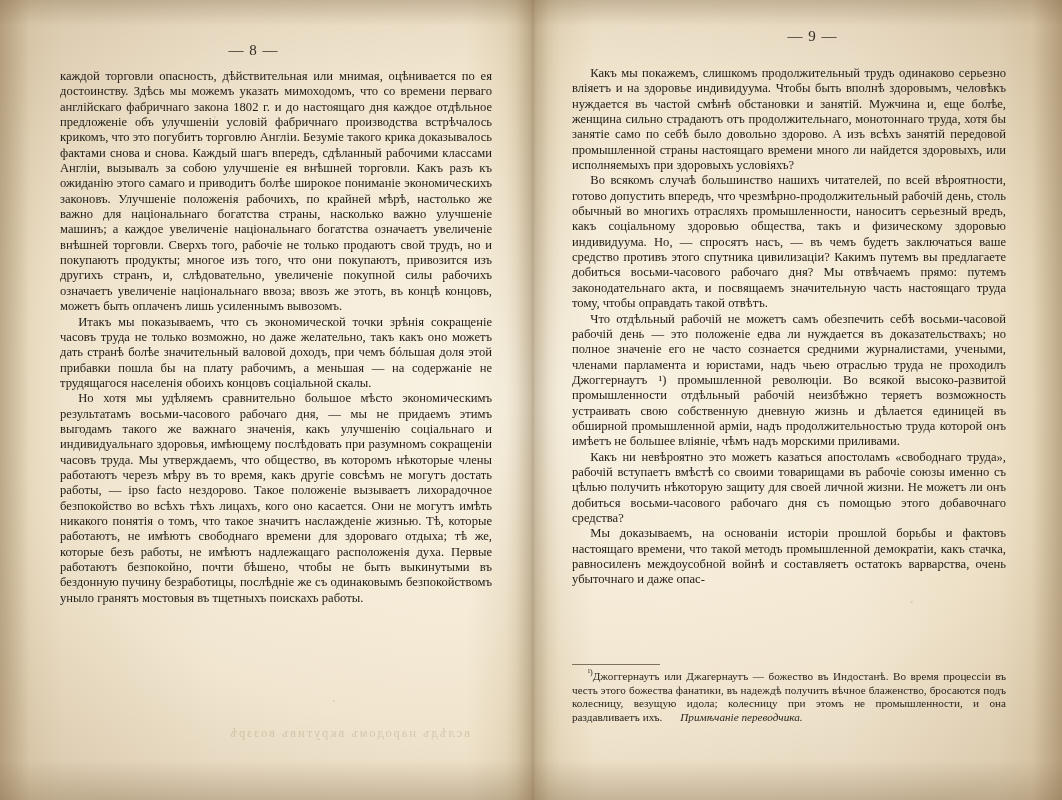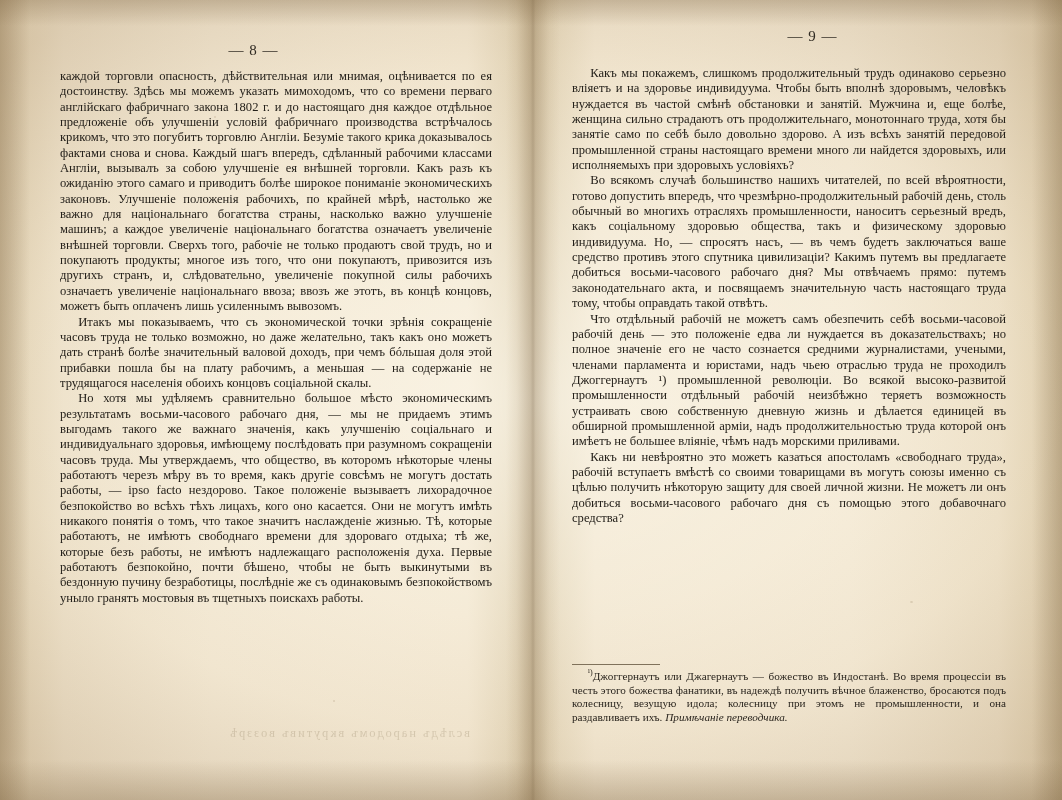--- a/index.html
+++ b/index.html
@@ -118,21 +118,21 @@
     opacity: 0.85;
   }
   .footnote {
     font-size: 11.2px;
     line-height: 13.6px;
     text-align: justify;
     color: #2a251e;
     margin: 0;
     text-indent: 1.4em;
   }
-  .footnote i { font-style: italic; }
+  .footnote i { font-style: italic; margin-left: 15px; }
   sup { font-size: 8px; vertical-align: super; line-height: 0; }
 
   
   .showthrough {
     position: absolute;
     left: 70px;
     top: 726px;
     width: 400px;
     font-size: 12.4px;
     letter-spacing: 2px;
@@ -162,21 +162,22 @@
     </div>
     <div class="showthrough">вслѣдъ народомъ вкрутивъ воззрѣ</div>
   </div>
 
   <div class="page page-right">
     <div class="folio folio-right">— 9 —</div>
     <div class="col col-right">
       <p>Какъ мы покажемъ, слишкомъ продолжительный трудъ одинаково серьезно вліяетъ и на здоровье индивидуума. Чтобы быть вполнѣ здоровымъ, человѣкъ нуждается въ частой смѣнѣ обстановки и занятій. Мужчина и, еще болѣе, женщина сильно страдаютъ отъ продолжительнаго, монотоннаго труда, хотя бы занятіе само по себѣ было довольно здорово. А изъ всѣхъ занятій передовой промышленной страны настоящаго времени много ли найдется здоровыхъ, или исполняемыхъ при здоровыхъ условіяхъ?</p>
       <p>Во всякомъ случаѣ большинство нашихъ читателей, по всей вѣроятности, готово допустить впередъ, что чрезмѣрно-продолжительный рабочій день, столь обычный во многихъ отрасляхъ промышленности, наноситъ серьезный вредъ, какъ соціальному здоровью общества, такъ и физическому здоровью индивидуума. Но, — спросятъ насъ, — въ чемъ будетъ заключаться ваше средство противъ этого спутника цивилизаціи? Какимъ путемъ вы предлагаете добиться восьми-часового рабочаго дня? Мы отвѣчаемъ прямо: путемъ законодательнаго акта, и посвящаемъ значительную часть настоящаго труда тому, чтобы оправдать такой отвѣтъ.</p>
       <p>Что отдѣльный рабочій не можетъ самъ обезпечить себѣ восьми-часовой рабочій день — это положеніе едва ли нуждается въ доказательствахъ; но полное значеніе его не часто сознается средними журналистами, учеными, членами парламента и юристами, надъ чьею отраслью труда не проходилъ Джоггернаутъ ¹) промышленной революціи. Во всякой высоко-развитой промышленности отдѣльный рабочій неизбѣжно теряетъ возможность устраивать свою собственную дневную жизнь и дѣлается единицей въ обширной промышленной арміи, надъ продолжительностью труда которой онъ имѣетъ не большее вліяніе, чѣмъ надъ морскими приливами.</p>
-      <p>Какъ ни невѣроятно это можетъ казаться апостоламъ «свободнаго труда», рабочій вступаетъ вмѣстѣ со своими товарищами въ могутъ союзы именно съ цѣлью получить нѣкоторую защиту для своей личной жизни. Не можетъ ли онъ добиться восьми-часового рабочаго дня съ помощью этого добавочнаго средства?</p>
+      <p>Какъ ни невѣроятно это можетъ казаться апостоламъ «свободнаго труда», рабочій вступаетъ вмѣстѣ со своими товарищами въ рабочіе союзы именно съ цѣлью получить нѣкоторую защиту для своей личной жизни. Не можетъ ли онъ добиться восьми-часового рабочаго дня съ помощью этого добавочнаго средства?</p>
+      <p>Мы доказываемъ, на основаніи исторіи прошлой борьбы и фактовъ настоящаго времени, что такой методъ промышленной демократіи, какъ стачка, равносиленъ междоусобной войнѣ и составляетъ остатокъ варварства, очень убыточнаго и даже опас-</p>
     </div>
 
     <div class="footnote-wrap">
       <div class="footnote-rule"></div>
       <p class="footnote"><sup>¹)</sup><span>Джоггернаутъ или Джагернаутъ — божество въ Индостанѣ. Во время процессіи въ честь этого божества фанатики, въ надеждѣ получить вѣчное блаженство, бросаются подъ колесницу, везущую идола; колесницу при этомъ не промышленности, и она раздавливаетъ ихъ. </span><i>Примѣчаніе переводчика.</i></p>
     </div>
   </div>
 
   <div class="gutter"></div>
   <div class="edge-shadow-left"></div>

